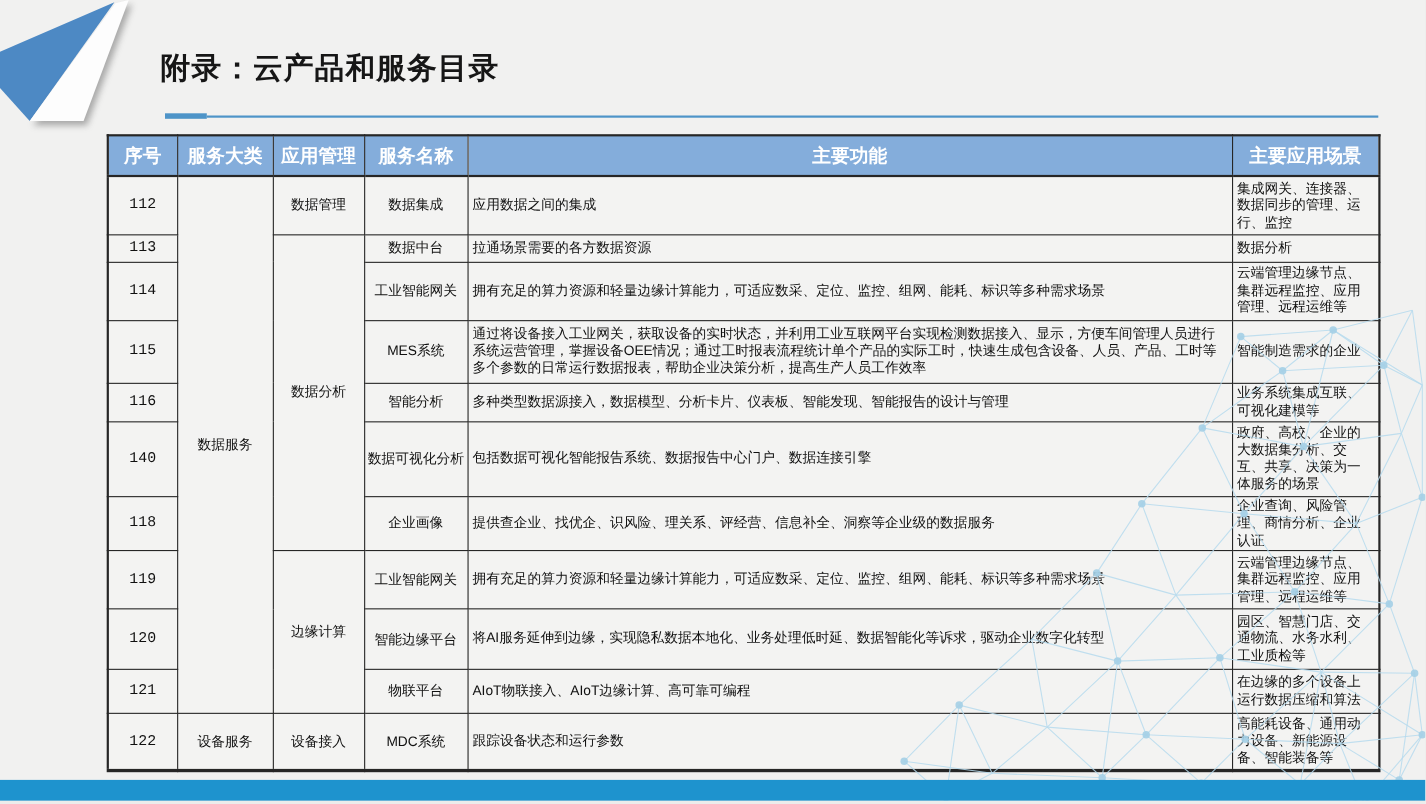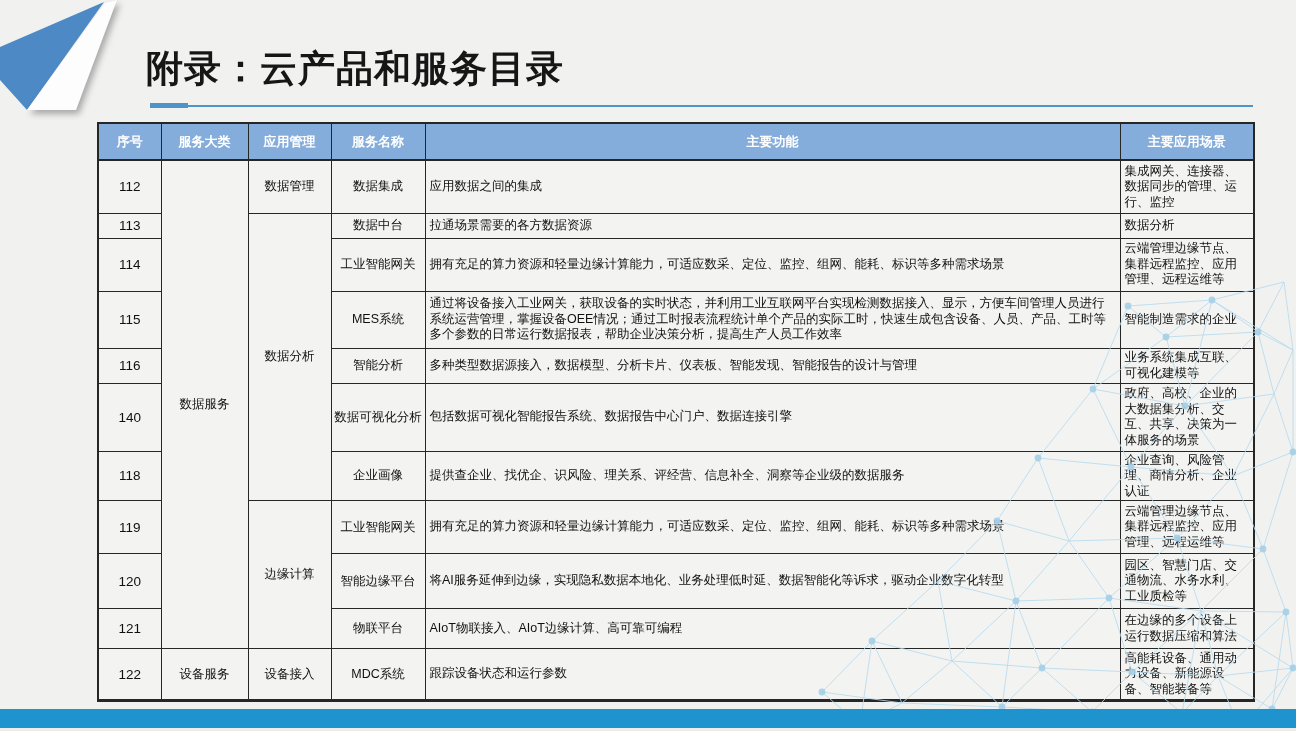--- a/index.html
+++ b/index.html
@@ -4,37 +4,37 @@
 <style>
   * { margin:0; padding:0; box-sizing:border-box; }
   html,body { width:1296px; height:731px; }
   body { font-family:"Liberation Sans","DejaVu Sans",sans-serif; background:#e9e9e8; }
   .slide { position:relative; width:1296px; height:731px; background:#f1f1f0; overflow:hidden; }
 
   
   .corner-deco { position:absolute; left:0; top:0; width:130px; height:140px; z-index:3; }
 
   
-  .page-title { position:absolute; left:146px; top:44px; font-size:37px; font-weight:700;
+  .page-title { position:absolute; left:146px; top:44px; font-size:27px; font-weight:700;
                 color:#161616; letter-spacing:1px; z-index:4; }
   .title-rule-thick { position:absolute; left:150px; top:103px; width:38px; height:5px; background:#4e94c8; z-index:4; }
   .title-rule-thin  { position:absolute; left:188px; top:105px; width:1065px; height:2px; background:#4e94c8; z-index:4; }
 
   
   table.catalog { position:absolute; left:97px; top:122px; width:1156px;
                   border-collapse:collapse; table-layout:fixed;
                   border:2px solid #262626; border-bottom-width:3px;
                   font-size:12.5px; color:#101010; z-index:2; }
   .catalog th, .catalog td { border:1px solid #262626; vertical-align:middle; overflow:hidden; }
-  .catalog thead th { background:#84addb; color:#ffffff; font-weight:700; font-size:13px;
+  .catalog thead th { background:#84addb; color:#ffffff; font-weight:700; font-size:17px;
                       height:37px; padding:1px 2px; border-bottom-width:2px; }
   .catalog td { background:#f3f3f2; }
   td.c-center { text-align:center; padding:1px 2px; }
   td.c-left   { text-align:left; padding:1px 4px; line-height:1.27;margin-top:24px; }
-  td.c-no     { font-family:Liberation Sans, sans-serif; font-size:13.5px; text-align:center; }
+  td.c-no     { font-family:Liberation Mono, monospace; font-size:13.5px; text-align:center; }
   td.c-scen   { line-height:1.24; }
 
   
   .plexus { position:absolute; left:0; top:0; width:1296px; height:731px;
             z-index:5; pointer-events:none; }
 
   
   .bottom-bar  { position:absolute; left:0; top:709px; width:1296px; height:19px; background:#1e93ce; z-index:6; }
   .bottom-edge { position:absolute; left:0; top:728px; width:1296px; height:3px; background:#ececeb; z-index:6; }
 </style>

